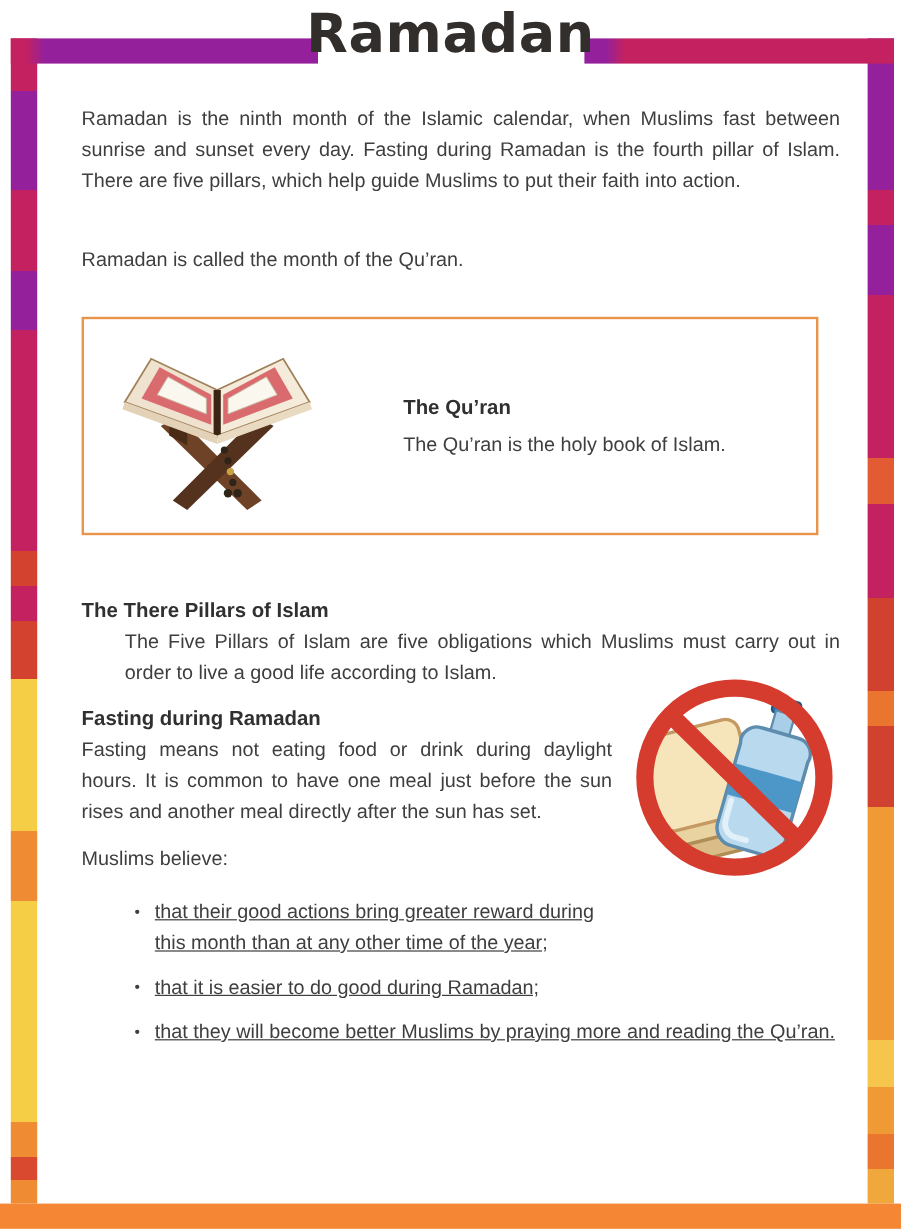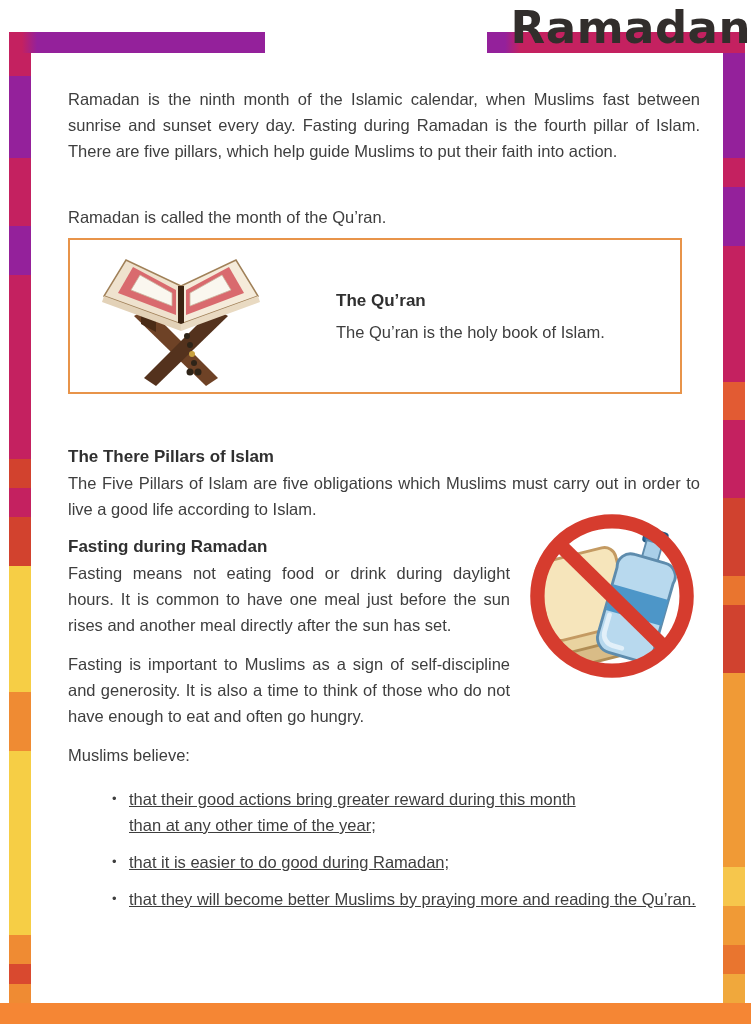--- a/index.html
+++ b/index.html
@@ -58,50 +58,50 @@
     background:linear-gradient(to right, #C42160 0%, #C42160 5%, #94219B 11%, #94219B 100%);
   }
   .top-bar-right {
     position:absolute; left:487px; top:32px; width:258px; height:21px;
     background:linear-gradient(to right, #94219B 0%, #94219B 7%, #C42160 13%, #C42160 100%);
   }
 
   
   .page-title {
     position:absolute; top:1px; left:0; width:751px;
-    text-align:right;
+    text-align:center;
     font-family:"DejaVu Sans", sans-serif;
     font-weight:bold; font-size:45px; color:#322e2c;
     letter-spacing:0.5px;
   }
 
   
   .content {
     position:absolute; left:68px; top:86px; width:632px;
     font-size:16.5px; line-height:26px;
   }
   p.just { text-align:justify; }
   .p-intro1 { margin-bottom:13px; }
   .p-intro2 { margin-bottom:0;margin-top:40px; }
 
   .quran-card {
-    margin-top:8px; margin-bottom:50px;
-    width:614px; height:156px;
+    margin-top:34px; margin-bottom:50px;
+    width:614px; height:182px;
     border:2px solid #E8944A;
     display:flex; align-items:center;
     padding:8px 16px;
   }
   .quran-card .card-text { margin-left:60px; }
   .card-heading { font-weight:bold; font-size:17px; color:#303030; margin-bottom:5px; }
 
   .section-heading {
     font-weight:bold; font-size:17px; color:#303030;
     line-height:26px;
   }
-  .p-pillars { margin-bottom:12px; }
+  .p-pillars { margin-bottom:12px;margin-left:36px; }
   .fasting-section { overflow:visible; }
   .no-food-wrap {
     float:right; width:176px; height:184px;
     margin:-30px 0 8px 14px;
   }
   .p-fast { margin-bottom:13px; }
   .p-believe { margin-bottom:18px; }
 
   ul.beliefs-list { list-style:none; padding-left:44px; }
   ul.beliefs-list li {
@@ -181,21 +181,20 @@
           <rect x="91" y="88" width="60" height="28" fill="#4D96C8"></rect>
           <path d="M96 120 v18 a12 12 0 0 0 12 12 h10" fill="none" stroke="#E2F0F9" stroke-width="5" stroke-linecap="round"></path>
         </g>
 
         <circle cx="92" cy="92" r="78" fill="none" stroke="#D63C2E" stroke-width="15"></circle>
         <line x1="38" y1="39" x2="147" y2="146" stroke="#D63C2E" stroke-width="15"></line>
       </svg>
     </div>
     <div class="section-heading">Fasting during Ramadan</div>
     <p class="just p-fast">Fasting means not eating food or drink during daylight hours. It is common to have one meal just before the sun rises and another meal directly after the sun has set.</p>
-    <p class="just p-fast">Fasting is important to Muslims as a sign of self-discipline and generosity. It is also a time to think of those who do not have enough to eat and often go hungry.</p>
   </div>
 
   <p class="p-believe">Muslims believe:</p>
   <ul class="beliefs-list">
     <li>that their good actions bring greater reward during this month than at any other time of the year;</li>
     <li>that it is easier to do good during Ramadan;</li>
     <li>that they will become better Muslims by praying more and reading the Qu’ran.</li>
   </ul>
 
 </div>

